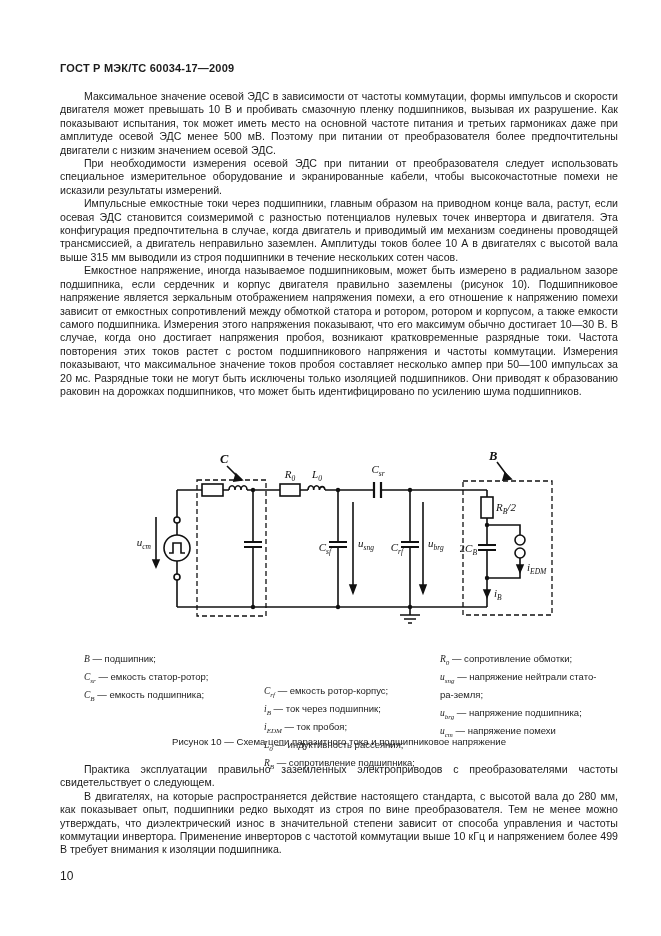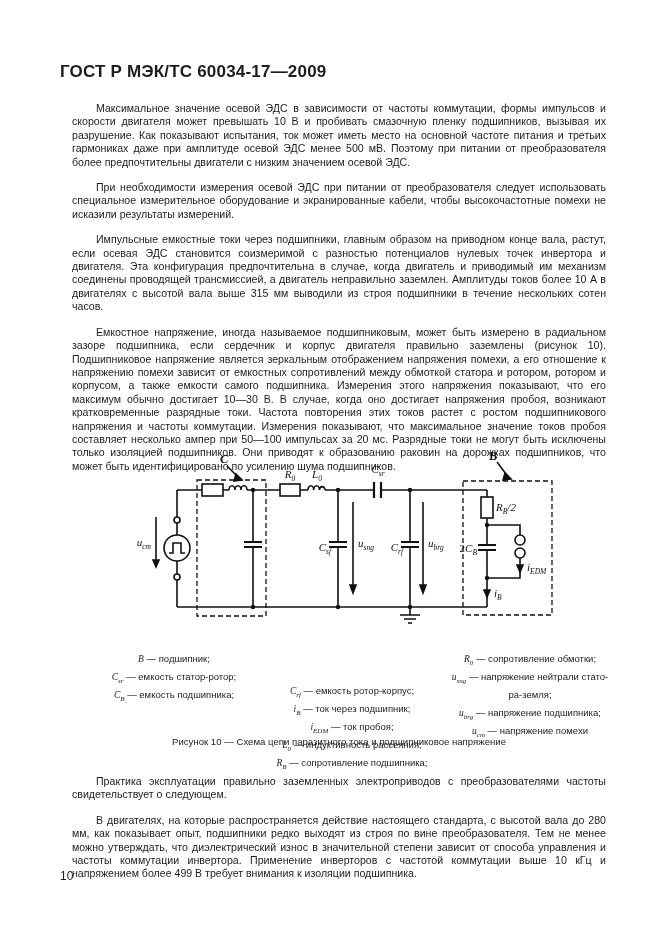--- a/index.html
+++ b/index.html
@@ -2,40 +2,40 @@
 <html><head>
 <meta charset="utf-8">
 <style>
   html,body{margin:0;padding:0;background:#e8e8e8;}
   .page{
     position:relative;width:661px;height:936px;background:#ffffff;
     font-family:"Liberation Sans",sans-serif;color:#1c1c1c;overflow:hidden;
     margin:0 auto;
   }
   .doc-header{
-    position:absolute;left:60px;top:62px;font-size:17px;font-weight:bold;
+    position:absolute;left:60px;top:62px;font-size:11px;font-weight:bold;
     letter-spacing:.2px;
   }
   .textblock{
     position:absolute;left:60px;width:558px;font-size:10.6px;line-height:13.4px;
     text-align:justify;
   }
-  .textblock p{margin:12px;text-indent:24px;}
+  .textblock p{margin:0;text-indent:24px;}
   #block1{top:90px;}
   #block2{top:763px;}
   .figure-wrap{position:absolute;left:85px;top:448px;width:500px;height:215px;}
   svg{display:block;}
   svg text{font-family:"Liberation Serif",serif;font-style:italic;font-size:11px;fill:#111;}
   svg text .sub{font-size:7.5px;}
   svg .boxlab{font-size:12.5px;font-weight:bold;}
   .legend{
     position:absolute;left:84px;top:652px;width:536px;display:flex;
     font-size:9.5px;line-height:13px;
   }
-  .lg-col{flex:0 0 auto;text-align:center;}
+  .lg-col{flex:0 0 auto;}
   .lg-col1{width:180px;}
   .lg-col2{width:176px;margin-top:32px;}
   .lg-col3{width:180px;}
   .lg-row{white-space:nowrap;}
   .lg-var{font-family:"Liberation Serif",serif;font-style:italic;}
   .lg-var sub{font-size:7px;font-style:italic;}
   .caption{
     position:absolute;left:60px;top:736px;width:558px;text-align:center;
     font-size:9.6px;
   }

